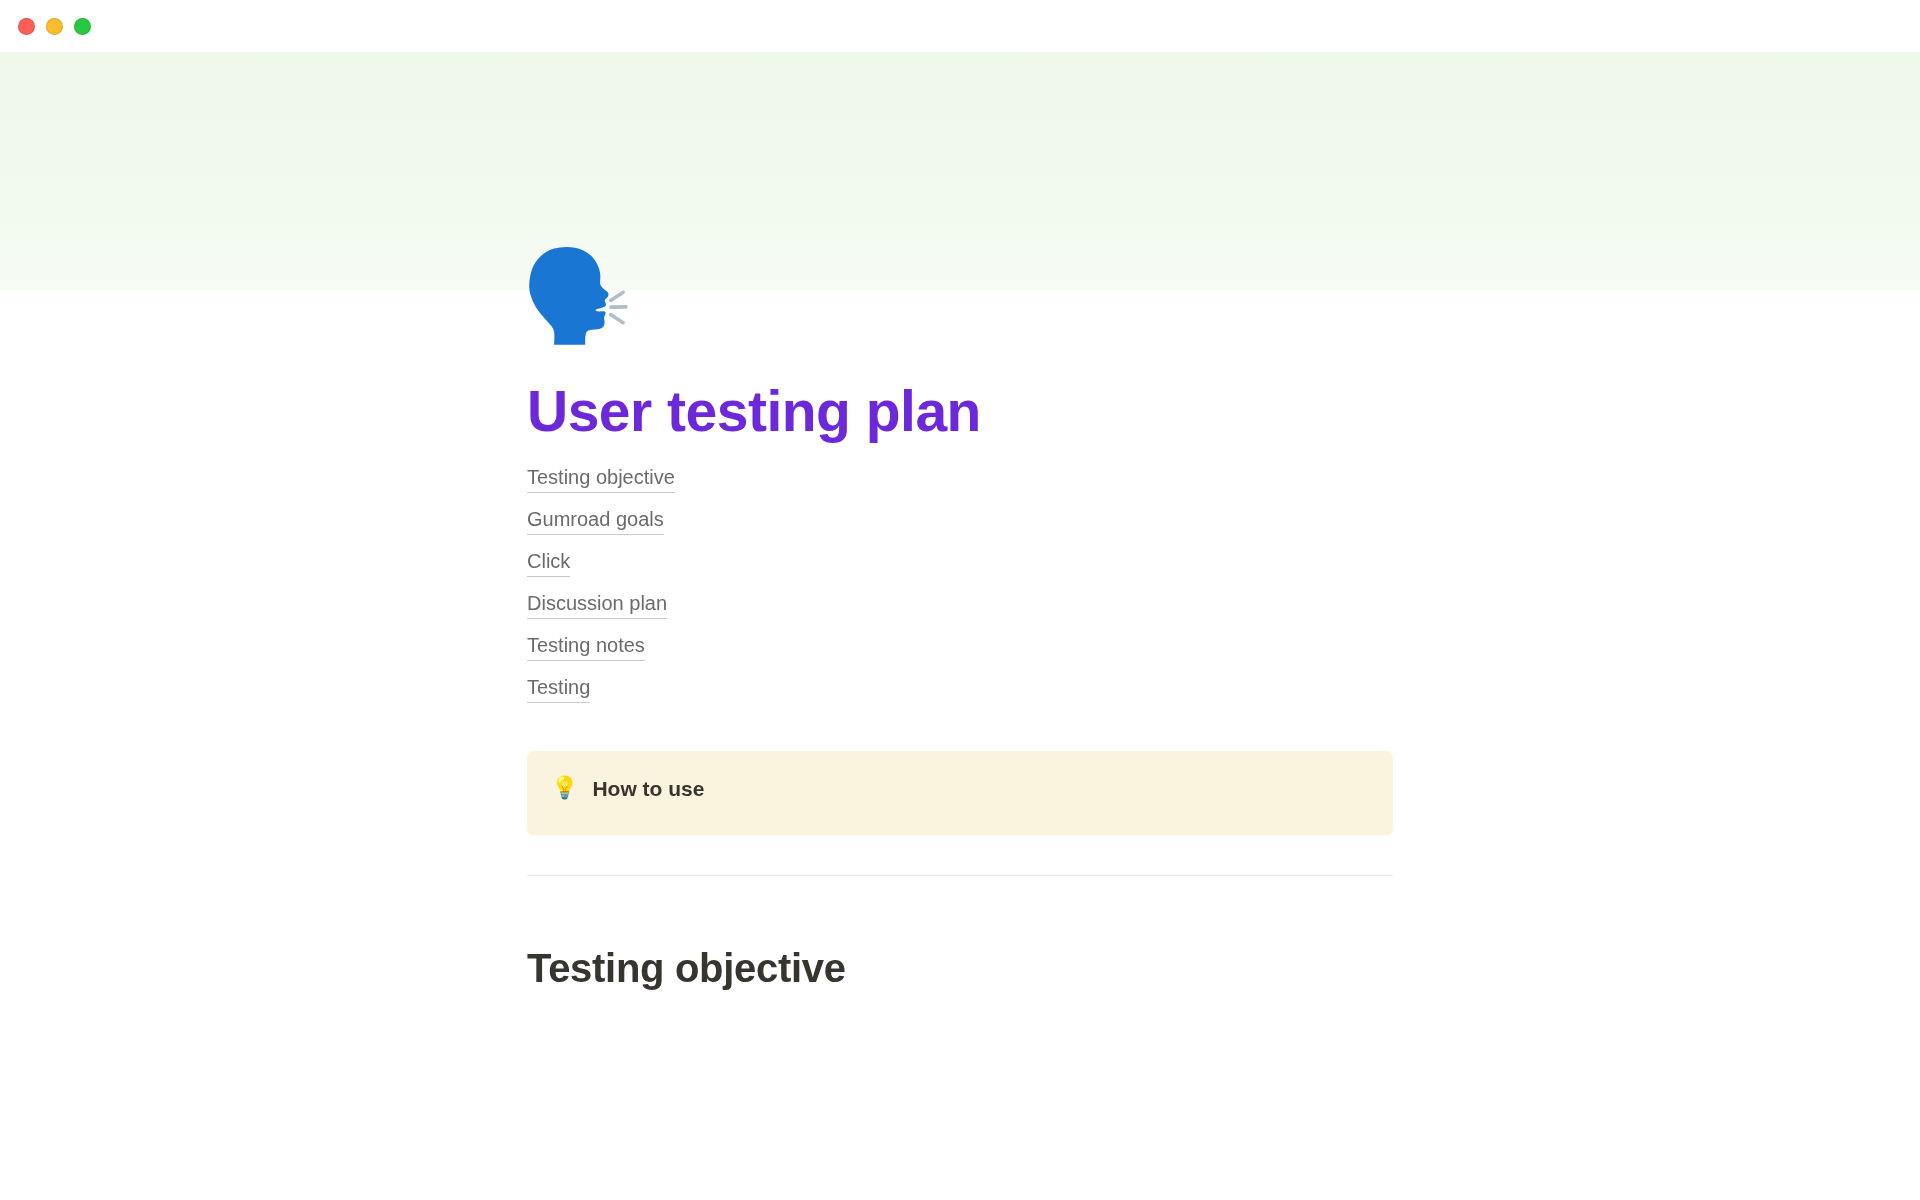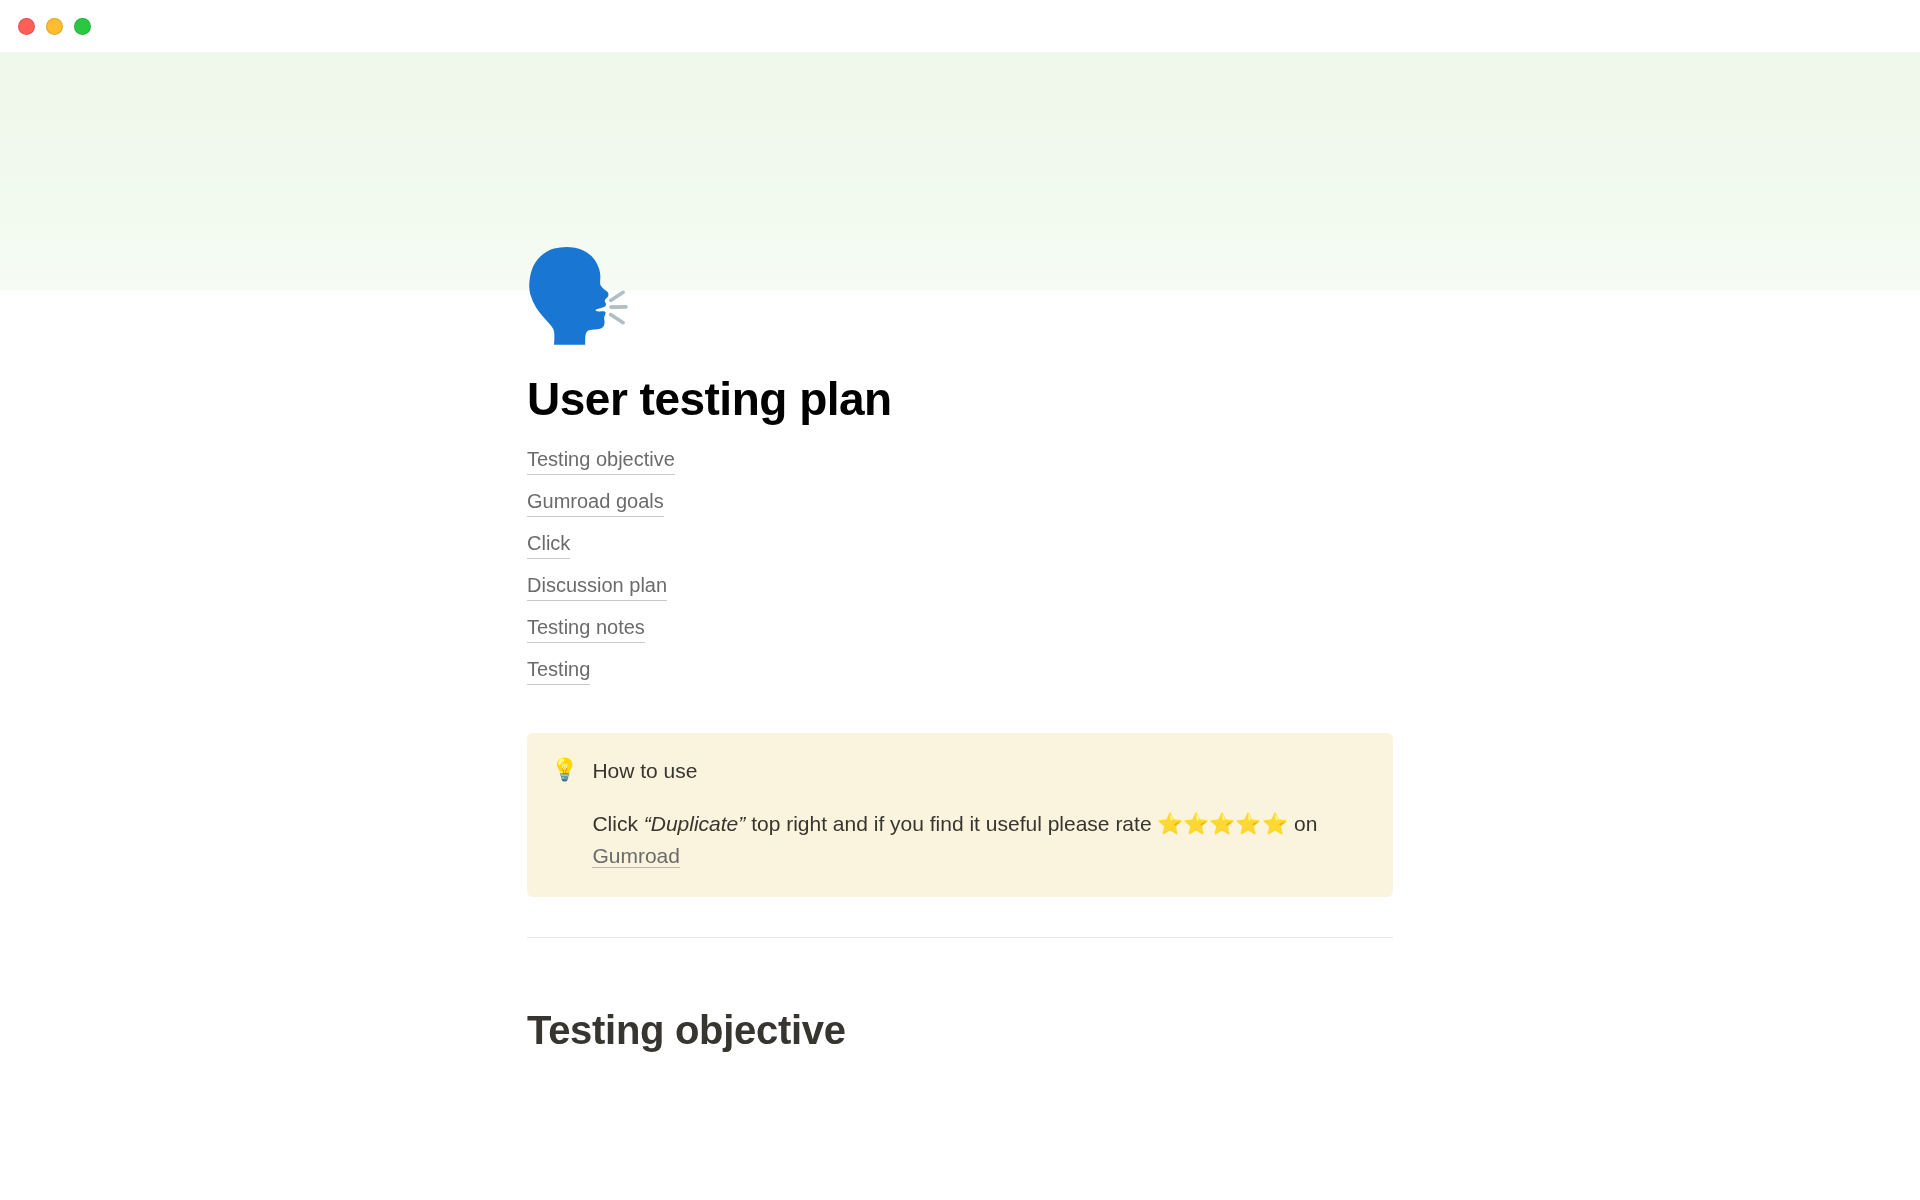--- a/index.html
+++ b/index.html
@@ -44,25 +44,25 @@
     width: 100px; height: 100px;
     position: relative;
     top: -44px;
     margin-bottom: -28px;
     display: flex; align-items: center; justify-content: center;
     font-size: 90px;
     line-height: 1;
   }
 
   .page-title {
-    font-size: 46px;
+    font-size: 57px;
     font-weight: 700;
     letter-spacing: -0.5px;
-    color: #000000;
-    margin-top: 10px;
+    color: #6d28d9;
+    margin-top: 16px;
     margin-bottom: 18px;
   }
 
   .toc {
     display: flex;
     flex-direction: column;
     gap: 11px;
     margin-bottom: 48px;
   }
   .toc a {
@@ -87,22 +87,22 @@
     font-size: 22px;
     line-height: 1.4;
     flex: 0 0 auto;
   }
   .callout-body {
     font-size: 21px;
     line-height: 1.55;
     color: #37352f;
   }
   .callout-title {
-    font-weight: 400;
-    margin-bottom: 20px;
+    font-weight: 700;
+    margin-bottom: 5px;
   }
   .callout-body .italic { font-style: italic; }
   .callout-body a {
     color: #6b6b6b;
     text-decoration: none;
     border-bottom: 1px solid #b7b7b5;
     cursor: pointer;
   }
 
   .divider {
@@ -143,23 +143,20 @@
     <a>Click</a>
     <a>Discussion plan</a>
     <a>Testing notes</a>
     <a>Testing</a>
   </nav>
 
   <div class="callout">
     <div class="callout-icon">💡</div>
     <div class="callout-body">
       <div class="callout-title">How to use</div>
-      <div>
-        <span>Click </span><span class="italic">“</span><span class="italic">Duplicate</span><span class="italic">”</span><span> top right and if you find it useful please rate </span><span>⭐️⭐️⭐️⭐️⭐️</span><span> on </span><a>Gumroad</a>
-      </div>
     </div>
   </div>
 
   <div class="divider"></div>
 
   <h2 class="section-heading">Testing objective</h2>
 
 </div>
 
 </body></html>

